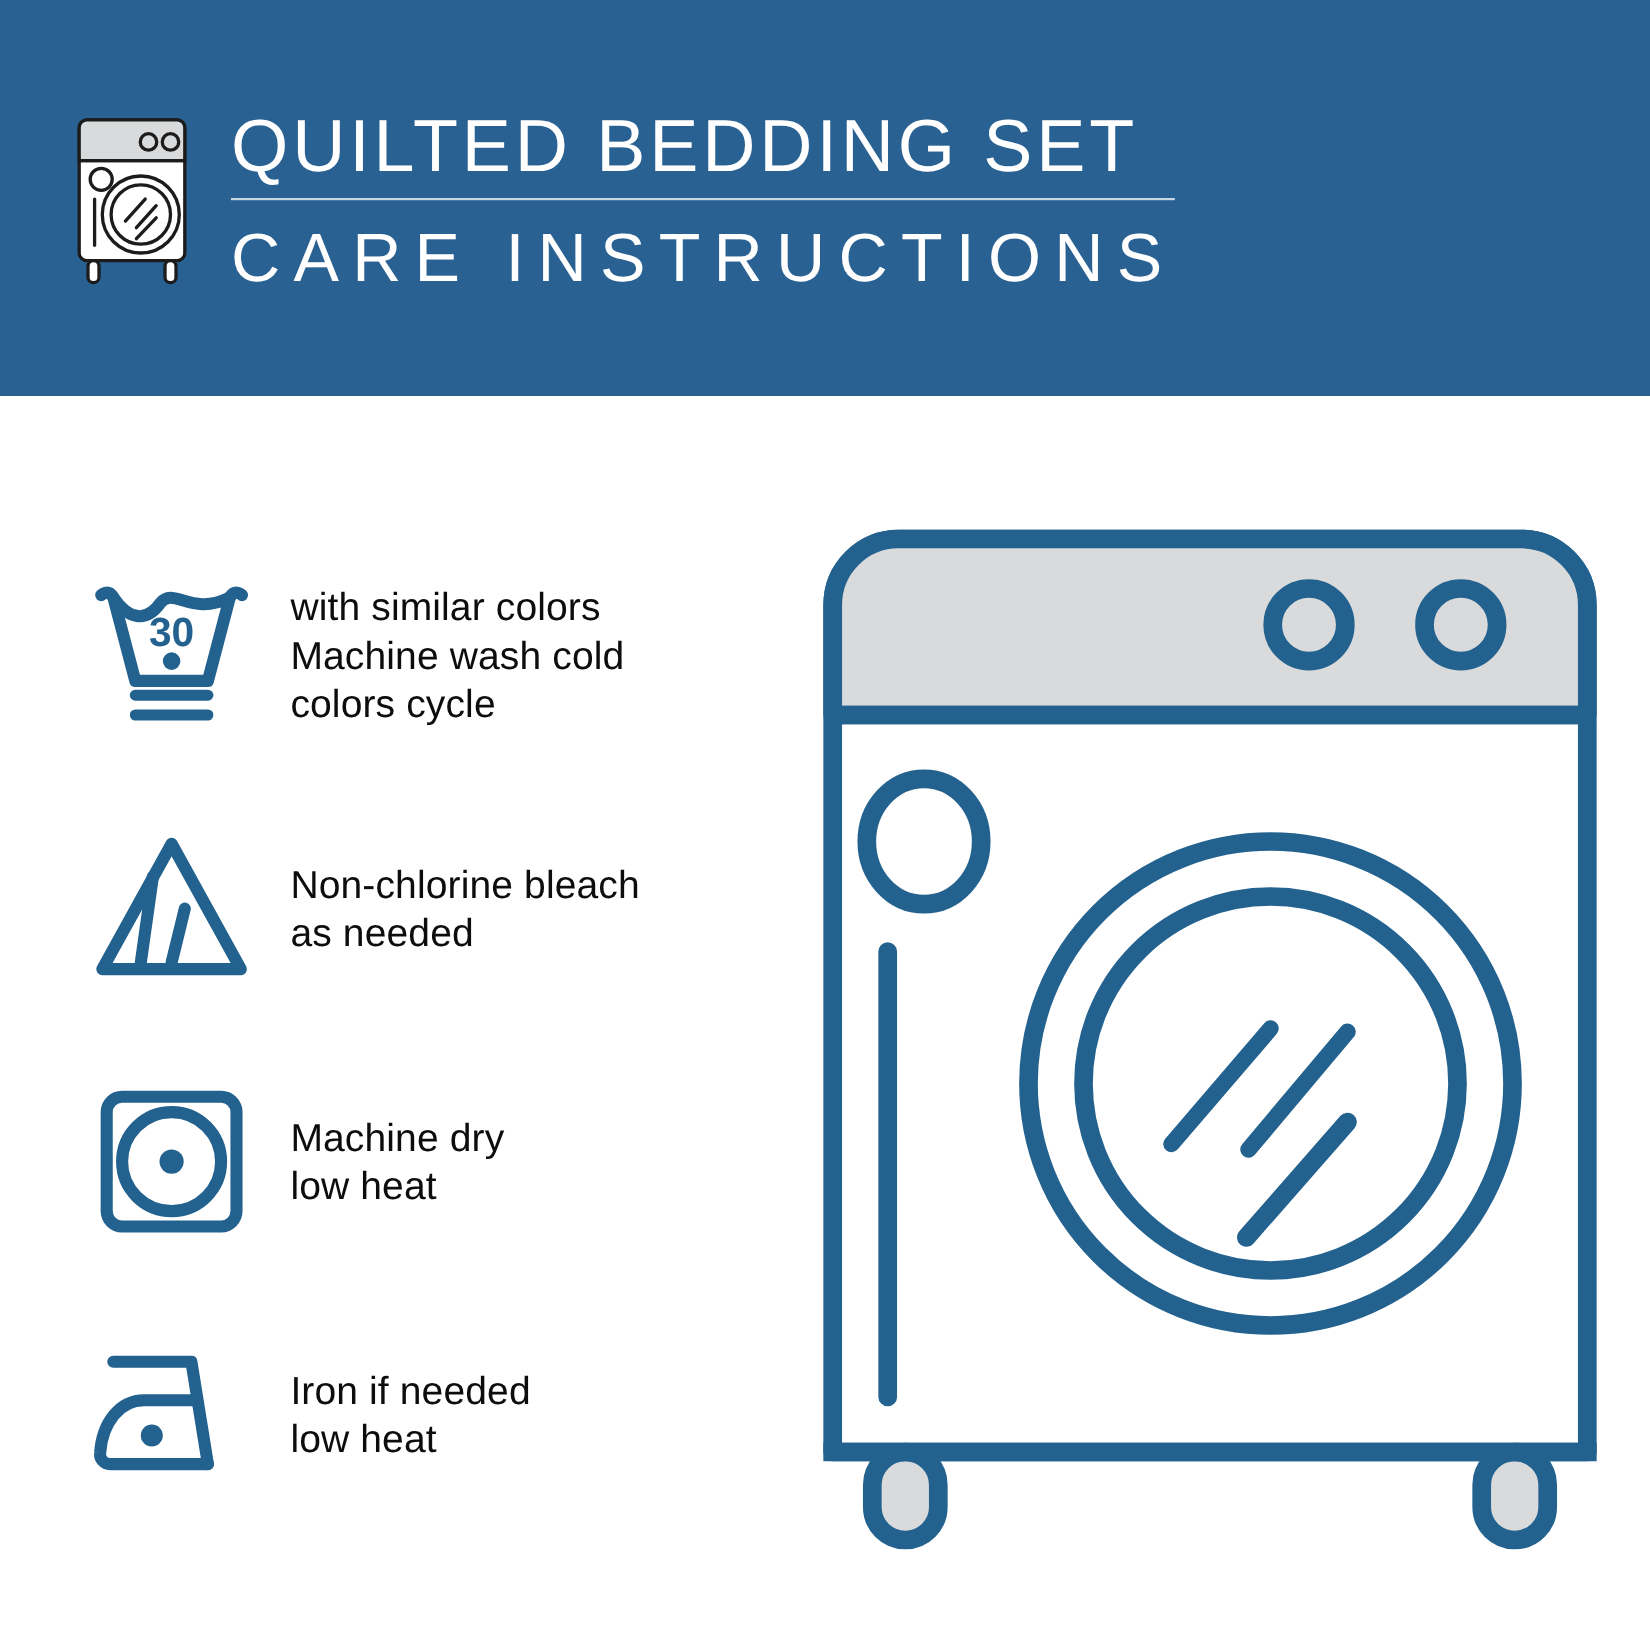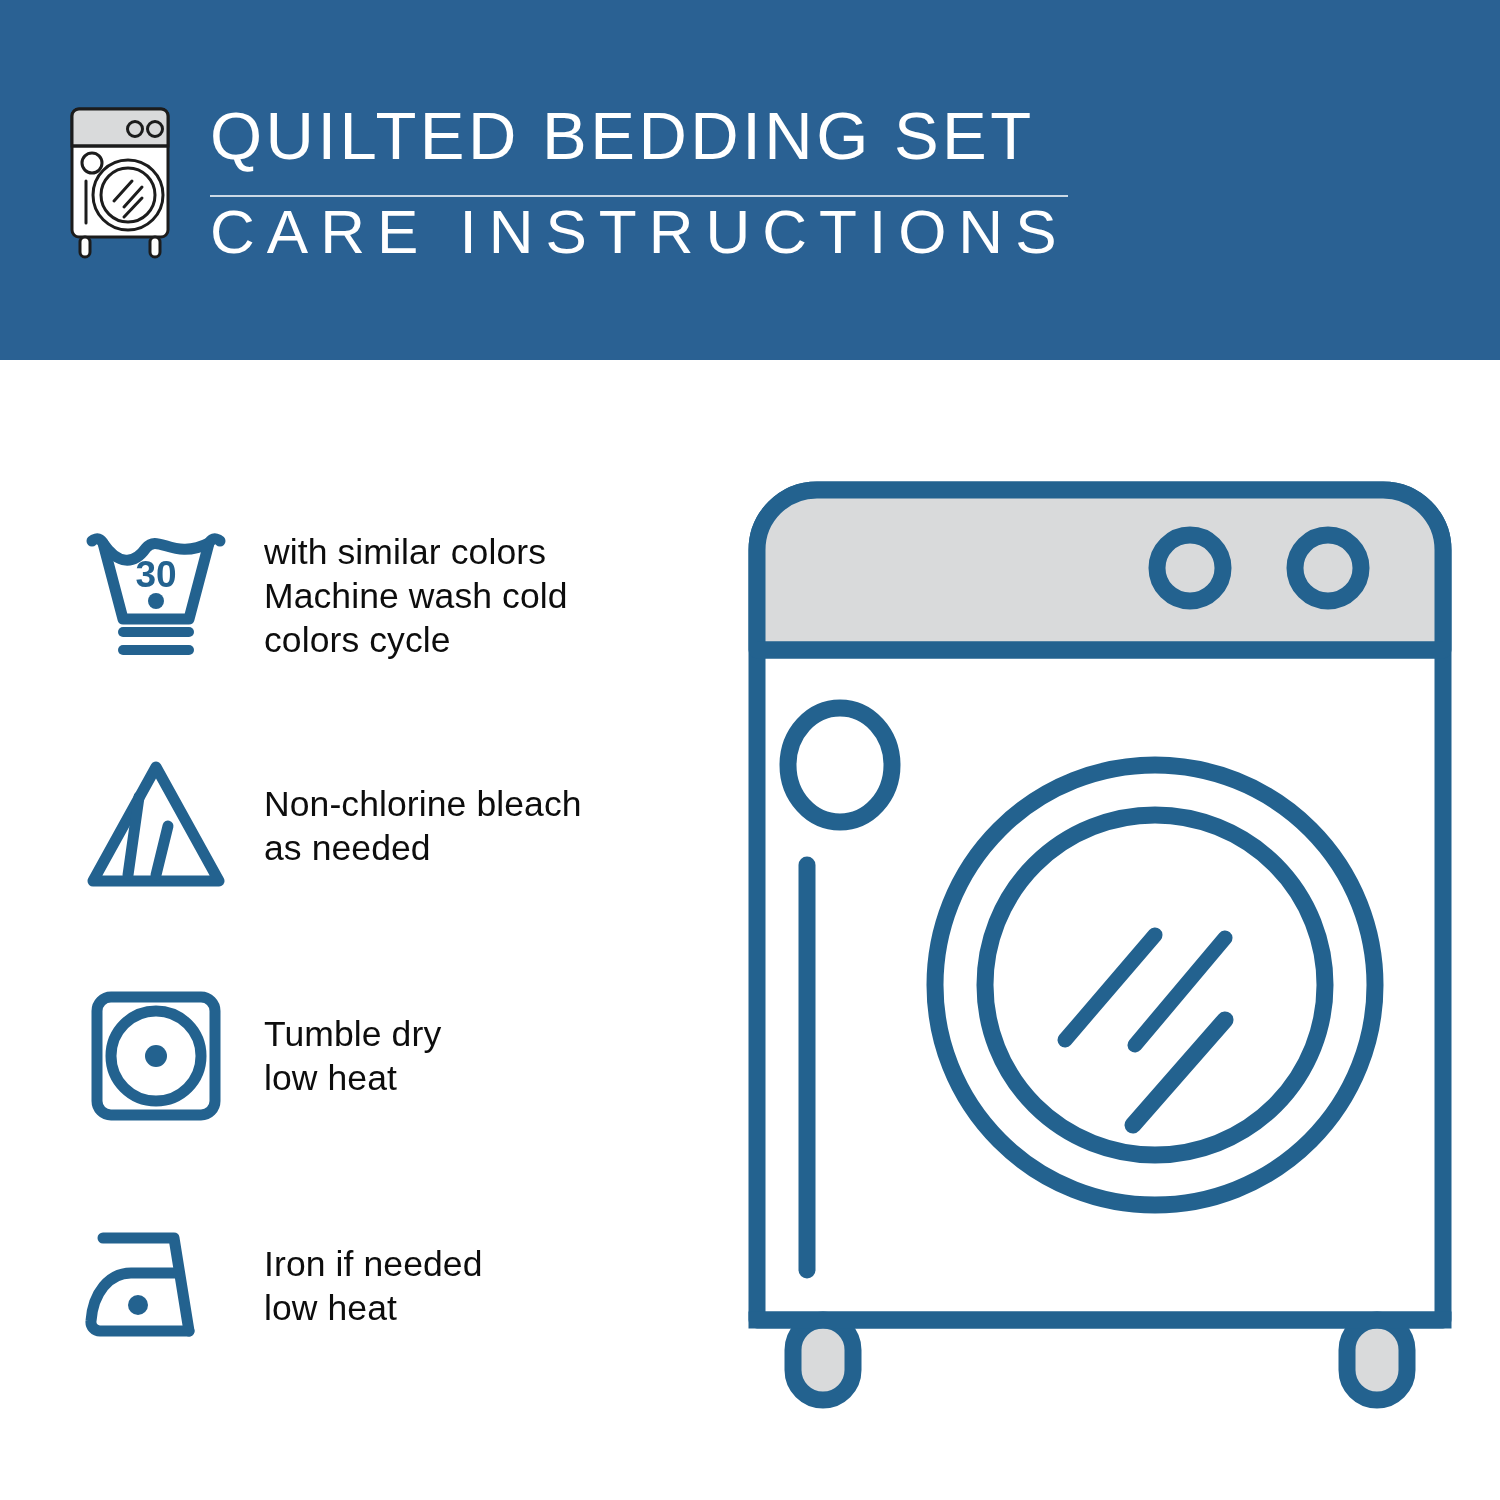--- a/index.html
+++ b/index.html
@@ -40,36 +40,36 @@
     flex-direction: column;
     align-items: stretch;
   }
   .title-main {
     color: #ffffff;
     font-size: 67px;
     line-height: 1.0;
     letter-spacing: 3.5px;
     font-weight: 400;
     white-space: nowrap;
-    padding-bottom: 26px;
+    padding-bottom: 14px;
   }
   .title-divider {
     height: 2px;
     background: #e8eef4;
     width: 100%;
     opacity: .85;
   }
   .title-sub {
     color: #ffffff;
     font-size: 62px;
     line-height: 1.0;
     letter-spacing: 12px;
     font-weight: 300;
     white-space: nowrap;
-    padding-top: 4px;
+    padding-top: 22px;
   }
 
   
   .content {
     position: absolute;
     left: 0;
     top: 360px;
     width: 1500px;
     height: 1140px;
   }
@@ -195,21 +195,21 @@
 
     <div class="care-row">
       <div class="care-icon">
         <svg viewBox="0 0 160 150" width="160" height="150" aria-hidden="true">
           <rect x="21" y="16" width="118" height="118" rx="14" fill="none" stroke="#23628f" stroke-width="11"></rect>
           <circle cx="80" cy="75" r="45" fill="none" stroke="#23628f" stroke-width="11"></circle>
           <circle cx="80" cy="75" r="11" fill="#23628f"></circle>
         </svg>
       </div>
       <div class="care-text">
-        <div>Tumble dry</div>
+        <div>Machine dry</div>
         <div>low heat</div>
       </div>
     </div>
 
     <div class="care-row">
       <div class="care-icon">
         <svg viewBox="0 0 160 150" width="160" height="150" aria-hidden="true">
 
           <path d="M27 27 L98 27 L113 120" fill="none" stroke="#23628f" stroke-width="11" stroke-linecap="round" stroke-linejoin="round"></path>
 

